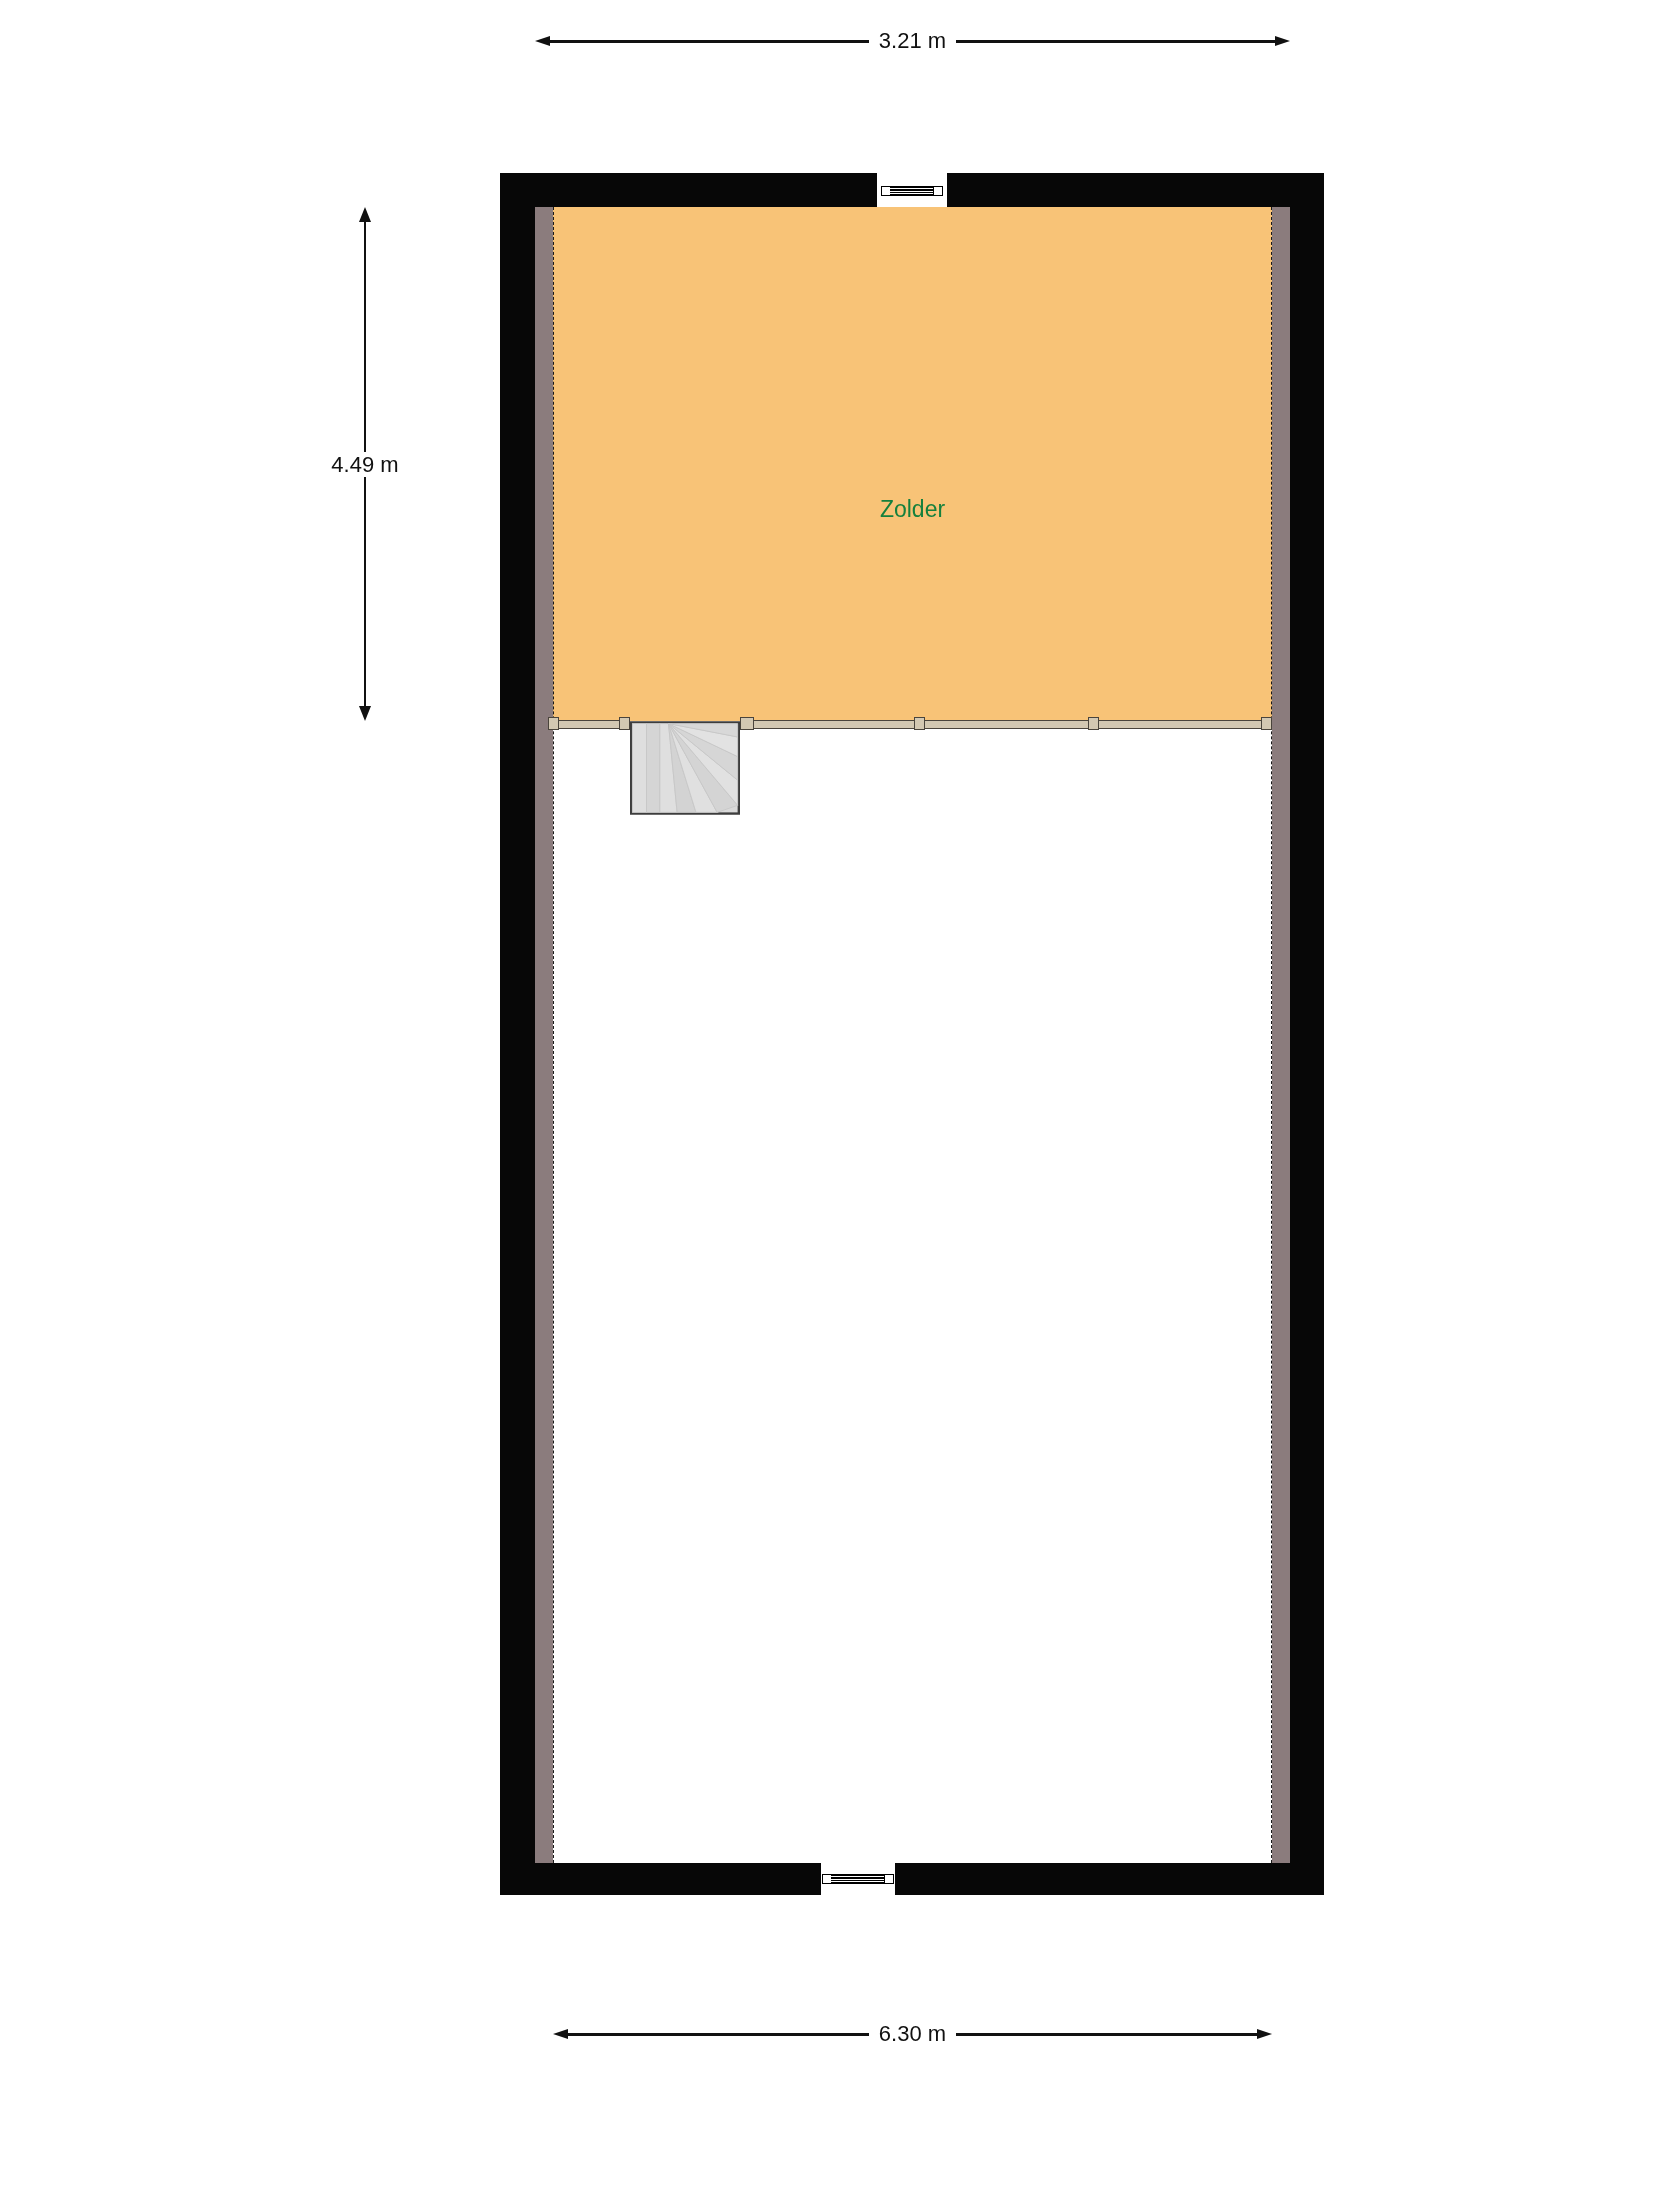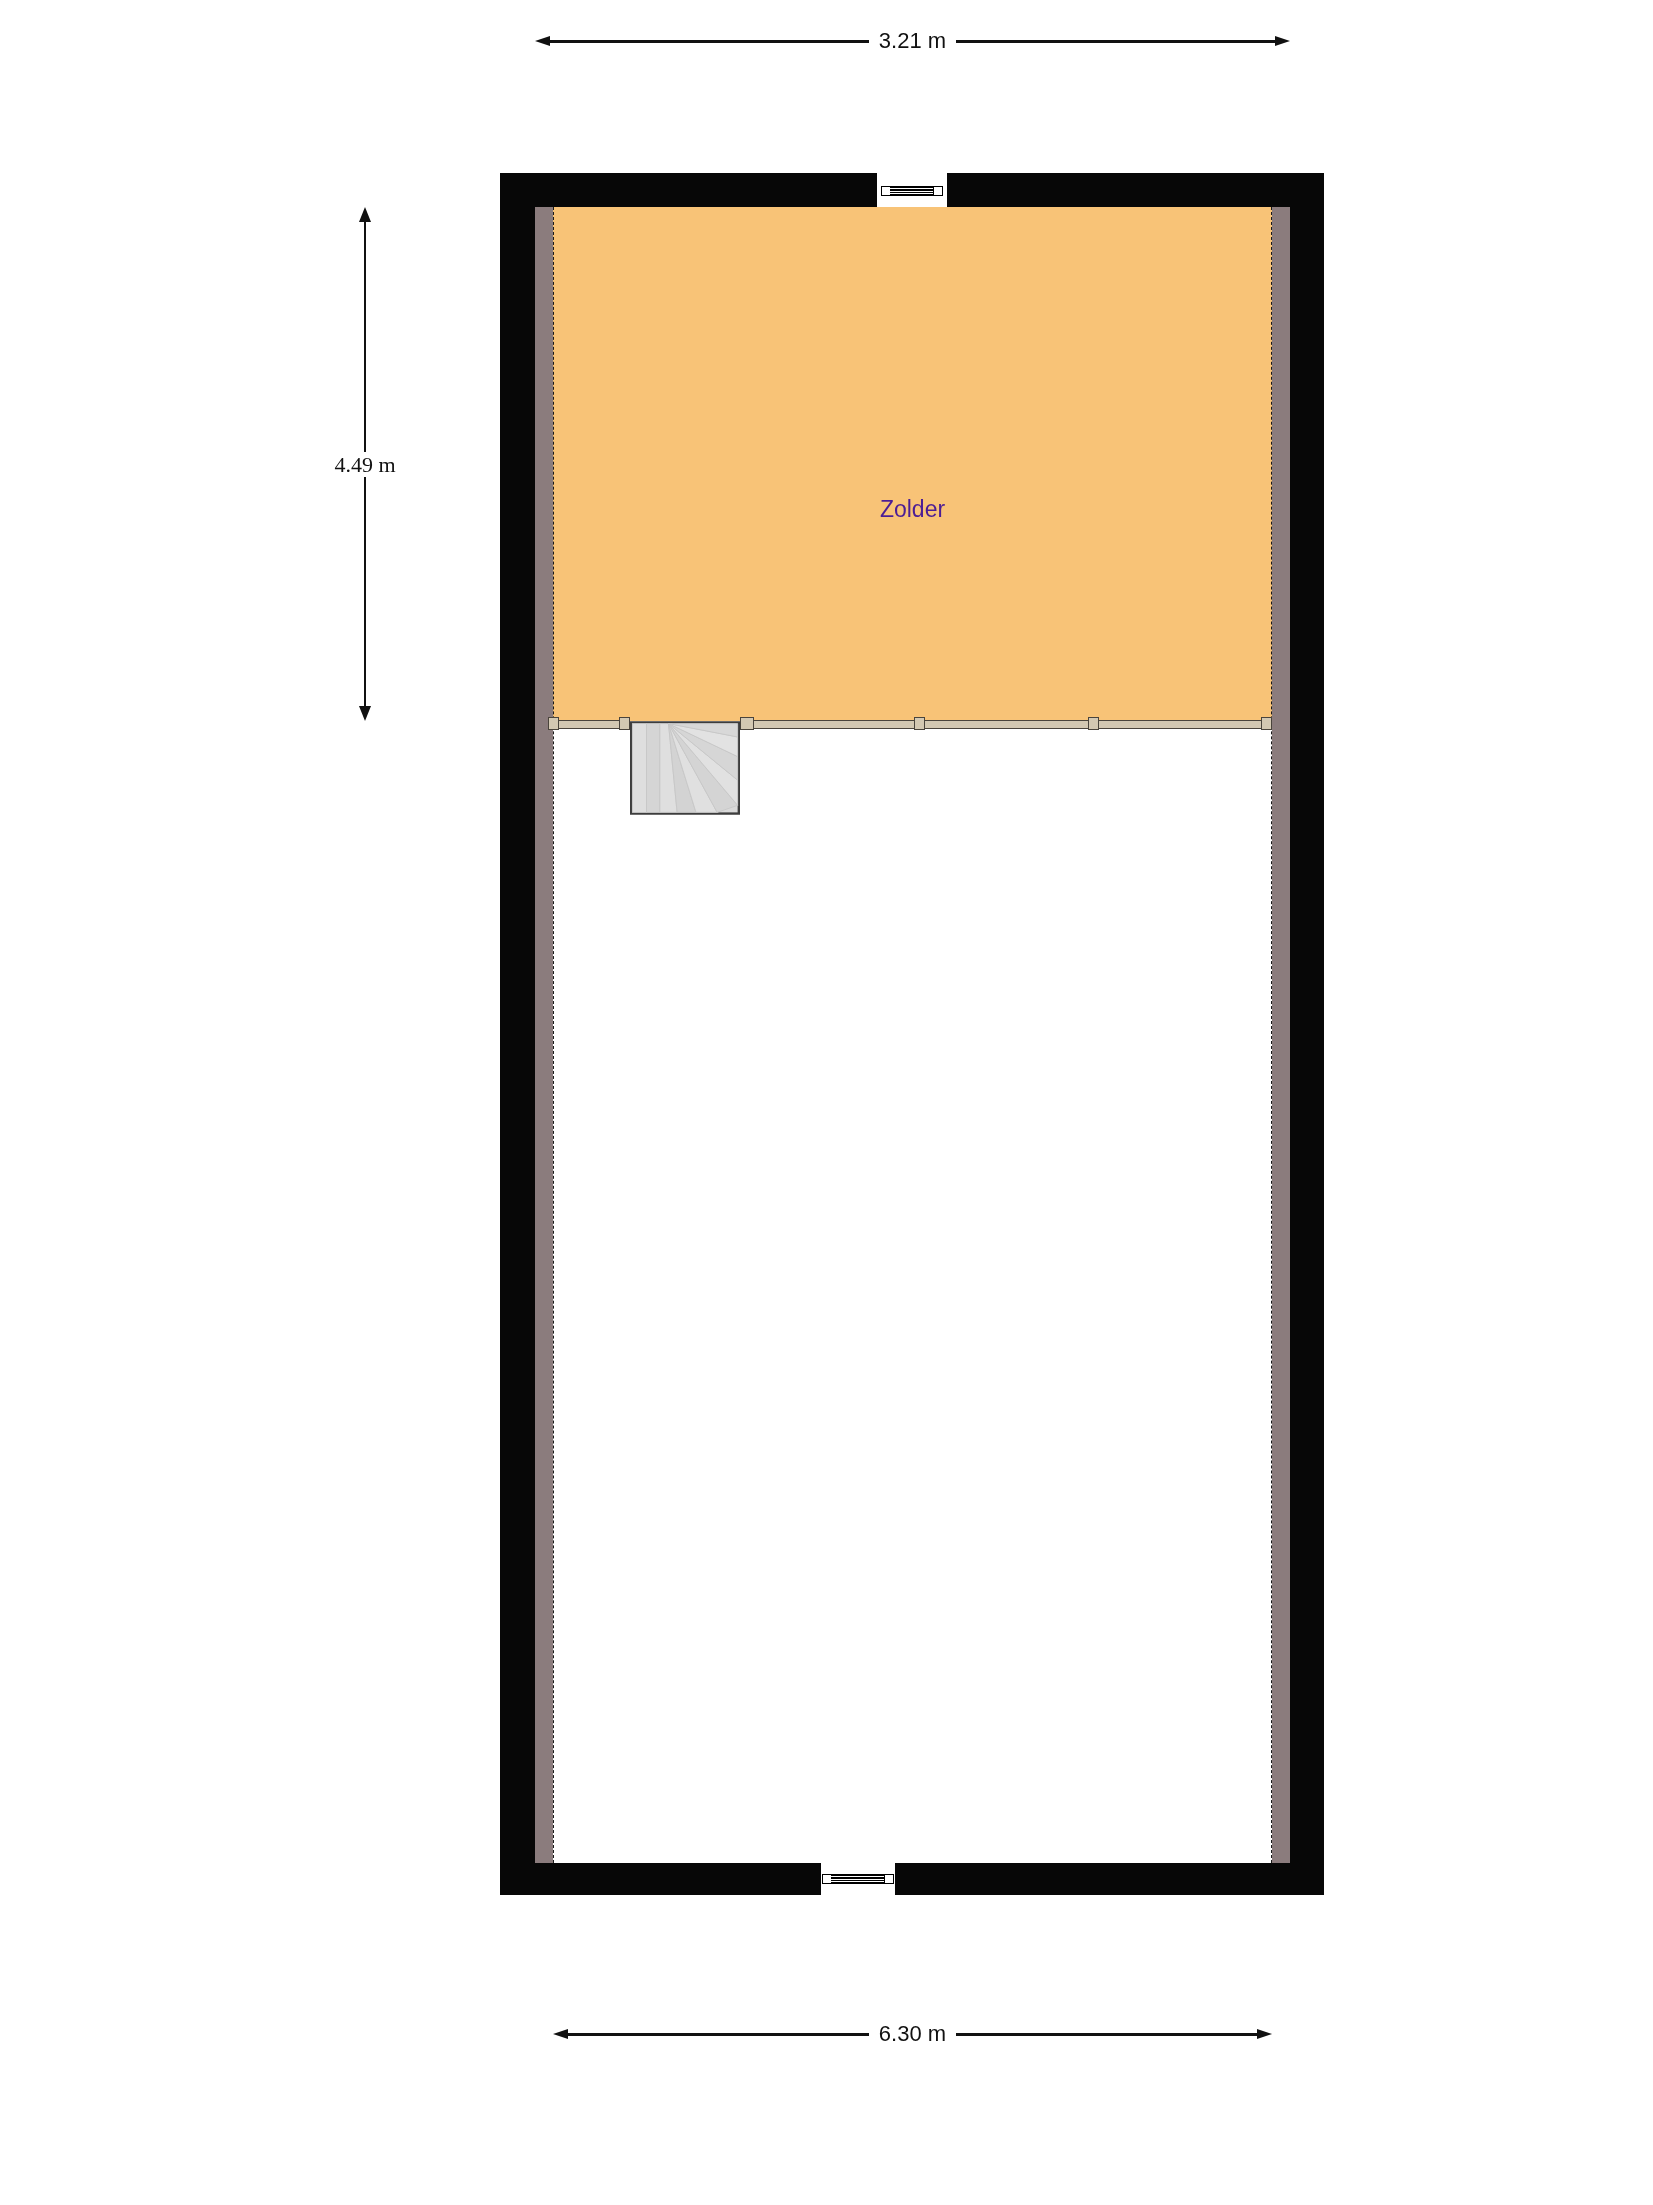--- a/index.html
+++ b/index.html
@@ -14,34 +14,34 @@
   .arr{position:absolute;width:0;height:0;}
   .arr.a-left{left:0;top:5.5px;border-top:5.5px solid transparent;border-bottom:5.5px solid transparent;border-right:15.8px solid #111;}
   .arr.a-right{right:0;top:5.5px;border-top:5.5px solid transparent;border-bottom:5.5px solid transparent;border-left:15.8px solid #111;}
   .arr.a-up{left:69px;top:0;border-left:6.3px solid transparent;border-right:6.3px solid transparent;border-bottom:15px solid #111;}
   .arr.a-down{left:69px;bottom:0;border-left:6.3px solid transparent;border-right:6.3px solid transparent;border-top:15px solid #111;}
   .dim-label-row{position:absolute;left:0;right:0;top:0;text-align:center;font-size:22px;line-height:22px;color:#111;}
   .dim-label-row span{background:#fff;padding:0 9.5px;display:inline-block;}
   .dim-top{left:535px;top:30px;width:755px;height:22px;}
   .dim-bottom{left:553px;top:2023px;width:719px;height:22px;}
   .dim-left{left:290px;top:207px;width:150px;height:514px;}
-  .dim-left .dim-label-row{top:245px;font-family:Liberation Serif, serif;}
+  .dim-left .dim-label-row{top:245px;}
   .dim-left .dim-label-row span{padding:1.6px 6.3px;}
   
   .building{position:absolute;left:500px;top:173px;width:824px;height:1722px;background:#070707;}
   .interior{position:absolute;left:35px;top:34px;width:755px;height:1656px;background:#ffffff;}
   .strip{position:absolute;top:0;bottom:0;width:18px;background:#8b7c7d;}
   .strip.s-left{left:0;}
   .strip.s-right{right:0;}
   .dashline{position:absolute;top:0;bottom:0;width:0;border-left:1.6px dashed #1a1a1a;}
   .dash-left{left:18px;}
   .dash-right{left:736px;}
   .room-zolder{position:absolute;left:18px;top:0;width:719px;height:514px;}
   .room-vide{position:absolute;left:18px;top:521px;width:719px;bottom:0;background:#ffffff;}
-  .room-label{position:absolute;left:18px;width:719px;text-align:center;font-size:23px;line-height:27px;color:#4c1d95;}
+  .room-label{position:absolute;left:18px;width:719px;text-align:center;font-size:23px;line-height:27px;color:#15803d;}
   .lbl-zolder{top:289px;}
   .lbl-vide{top:1070px;}
   .rail{position:absolute;top:513px;height:8.7px;background:#d3c8b2;border:1.6px solid #4a443c;box-sizing:border-box;}
   .rail.r1{left:18px;width:76px;}
   .rail.r2{left:205px;width:532px;}
   .post{position:absolute;top:510px;width:11px;height:13.4px;background:#d3c8b2;border:1.6px solid #4a443c;box-sizing:border-box;}
   .post.p1{left:12.6px;}
   .post.p2{left:84px;}
   .post.p3{left:205px;width:14px;}
   .post.p4{left:379px;}

